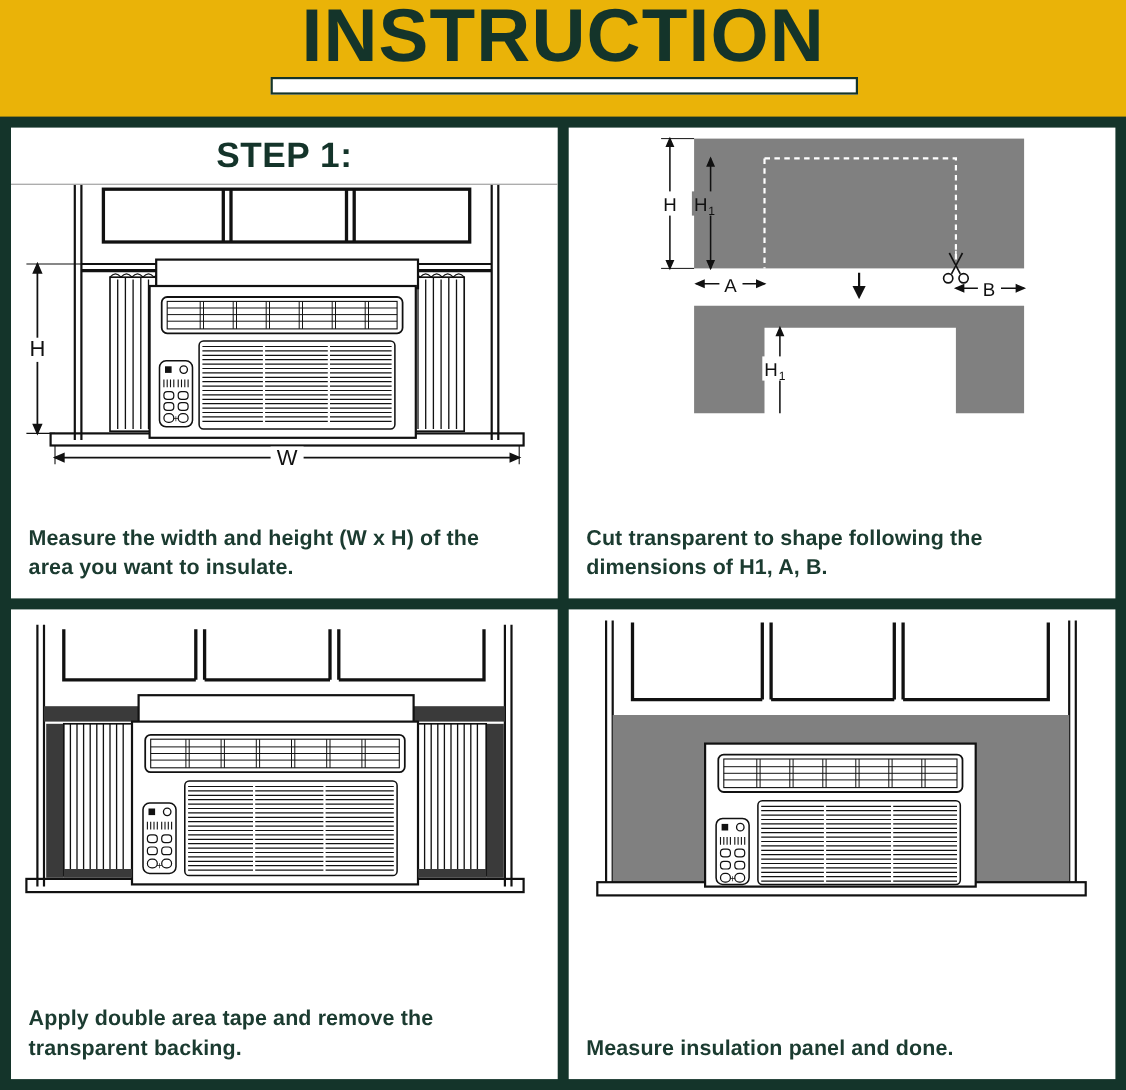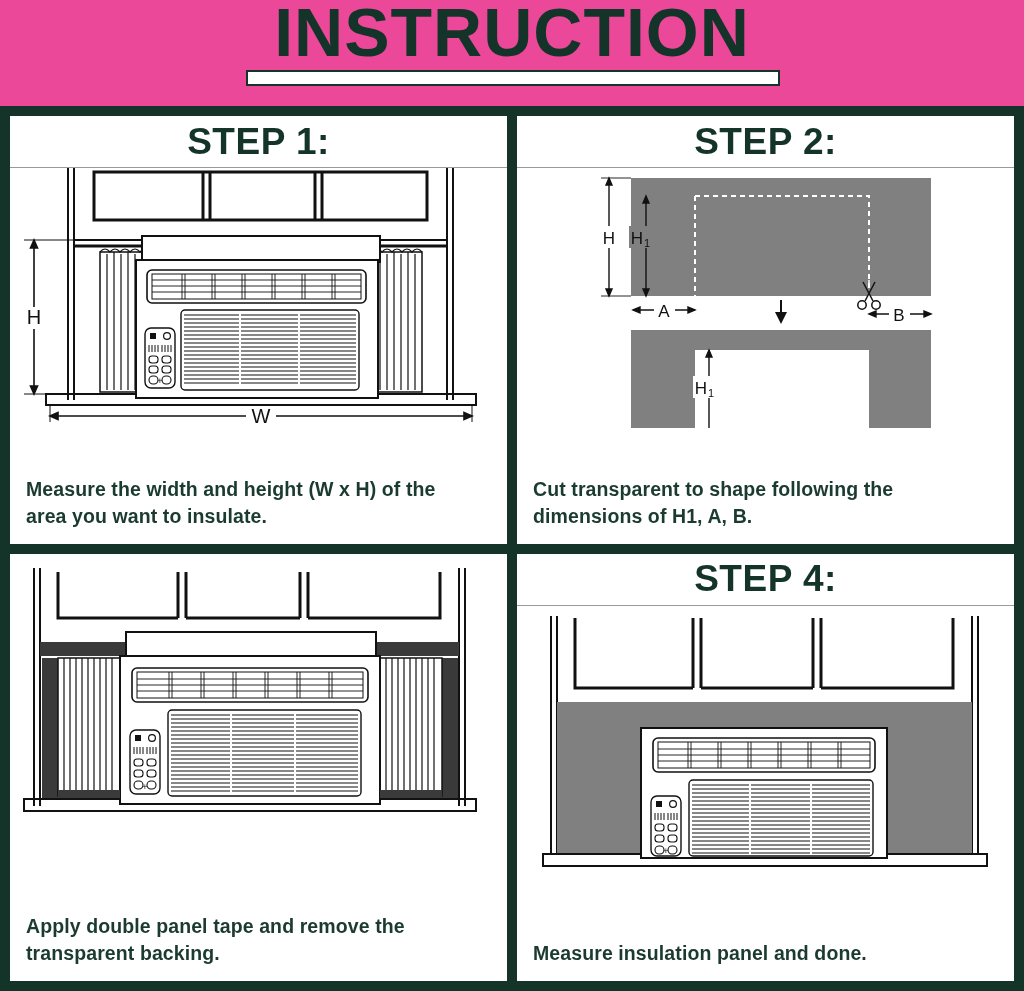--- a/index.html
+++ b/index.html
@@ -2,21 +2,21 @@
 <html><head>
 <meta charset="utf-8">
 <style>
   * { box-sizing: border-box; margin: 0; padding: 0; }
   body {
     width: 1024px; height: 991px;
     background: #ffffff;
     font-family: "Liberation Sans", sans-serif;
     overflow: hidden;
   }
-  .page { position: relative; width: 1024px; height: 838px; background:#ec4899; }
+  .page { position: relative; width: 1024px; height: 838px; background:#eab308; }
 
   
   .title-area { position:absolute; left:0; top:0; width:1024px; height:106px; }
   .title {
     position:absolute; left:0; top:-6px; width:1024px;
     text-align:center;
     font-size:68px; font-weight:700; letter-spacing:1px;
     color:#14342a; line-height:76px;
     font-family:"Liberation Sans", sans-serif;
   }
@@ -37,21 +37,21 @@
     grid-template-columns: 1fr 1fr;
     grid-template-rows: 1fr 1fr;
     gap:10px;
   }
   .cell { background:#ffffff; position:relative; overflow:hidden; display:flex; flex-direction:column; }
 
   .step-head {
     height:52px; flex:0 0 52px;
     display:flex; align-items:center; justify-content:center;
     border-bottom:1px solid #9a9a9a;
-    font-size:37px; font-weight:700; color:#14342a; letter-spacing:.5px;
+    font-size:32px; font-weight:700; color:#14342a; letter-spacing:.5px;
   }
   .art { position:relative; flex:1 1 auto; }
   .caption {
     flex:0 0 auto; padding:6px 28px 14px 16px;
     font-size:19.5px; font-weight:700; color:#1b3b30; line-height:1.38;
     letter-spacing:.1px;
   }
   .cap-3 { padding-top:2px; }
 
   svg { display:block; }
@@ -219,21 +219,20 @@
               <line x1="462" y1="237" x2="462" y2="254" stroke-width="1"></line>
               <rect x="236" y="238" width="30" height="21" fill="#fff" stroke="none"></rect>
             </g>
             <text x="251" y="255" font-family="Liberation Sans, sans-serif" font-size="20" fill="#111" text-anchor="middle">W</text>
           </svg>
         </div>
         <div class="caption">Measure the width and height (W x H) of the area you want to insulate.</div>
       </div>
 
       <div class="cell">
-        <div class="step-head">STEP 2:</div>
         <div class="art">
           <svg viewBox="0 0 497 260" width="497" height="260" preserveAspectRatio="xMidYMid meet">
 
             <rect x="114" y="10" width="300" height="118" fill="#808080"></rect>
 
             <g stroke="#ffffff" stroke-width="2" stroke-dasharray="5 4" fill="none">
               <path d="M178 28 L352 28 L352 128"></path>
               <line x1="178" y1="28" x2="178" y2="128"></line>
             </g>
 
@@ -427,25 +426,24 @@
                   <rect x="137" y="227" width="9" height="8" rx="4"></rect>
                 </g>
                 <text x="135" y="236" font-family="Liberation Sans, sans-serif" font-size="9" fill="#111" text-anchor="middle">+</text>
               </g>
             </g>
 
             <rect x="48" y="236" width="62" height="8" fill="#3a3a3a"></rect>
             <rect x="370" y="236" width="62" height="8" fill="#3a3a3a"></rect>
           </svg>
         </div>
-        <div class="caption cap-3">Apply double panel tape and remove the transparent backing.</div>
+        <div class="caption cap-3">Apply double area tape and remove the transparent backing.</div>
       </div>
 
       <div class="cell">
-        <div class="step-head">STEP 4:</div>
         <div class="art">
           <svg viewBox="0 0 497 280" width="497" height="280" preserveAspectRatio="xMidYMid meet">
             <g fill="none" stroke="#111" stroke-width="2">
               <line x1="34" y1="10" x2="34" y2="258"></line>
               <line x1="40" y1="10" x2="40" y2="258"></line>
               <line x1="455" y1="10" x2="455" y2="258"></line>
               <line x1="461" y1="10" x2="461" y2="258"></line>
               <path d="M58 12 L58 82 L176 82" stroke-width="3"></path>
               <line x1="176" y1="12" x2="176" y2="82" stroke-width="3"></line>
               <line x1="184" y1="12" x2="184" y2="82" stroke-width="3"></line>

